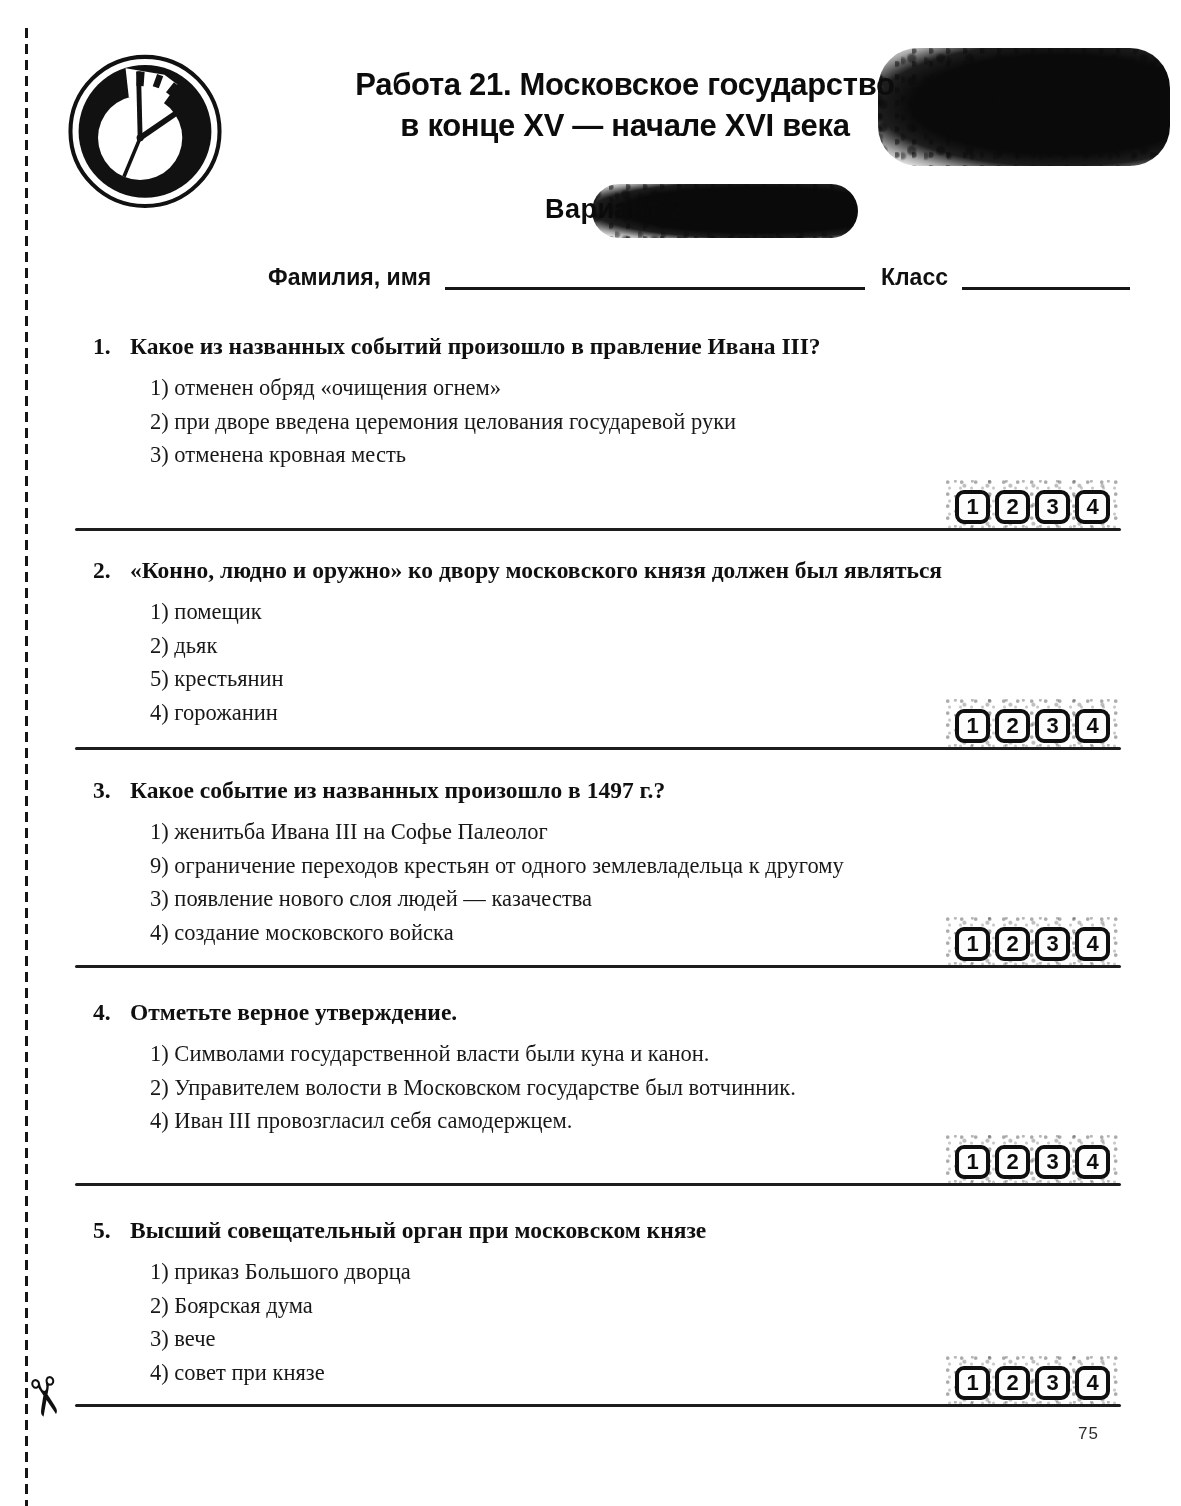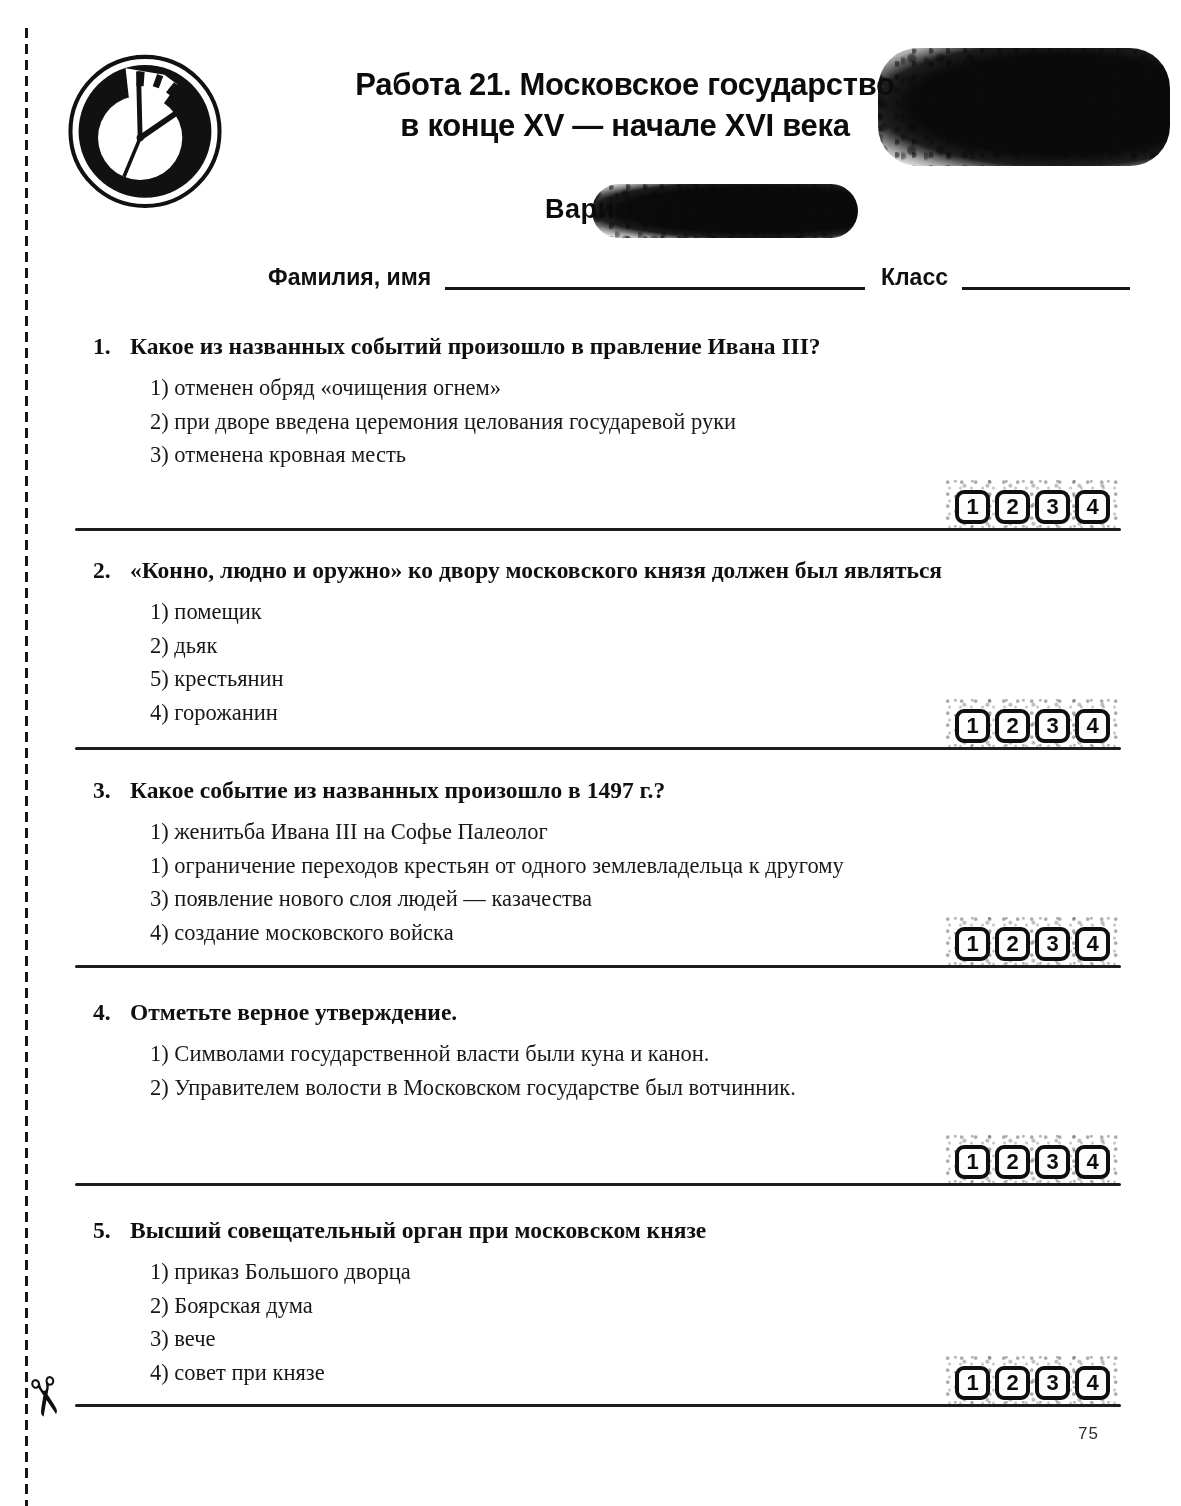--- a/index.html
+++ b/index.html
@@ -167,41 +167,42 @@
     <div class="rule"></div>
   </section>
 
   <section class="question q3">
     <div class="q-head">
       <span class="q-num">3.</span>
       <span class="q-text">Какое событие из названных произошло в 1497 г.?</span>
     </div>
     <ul class="q-options">
       <li>1) женитьба Ивана III на Софье Палеолог</li>
-      <li>1) ограничение переходов крестьян от одного землевладельца к другому</li>
+      <li>9) ограничение переходов крестьян от одного землевладельца к другому</li>
       <li>3) появление нового слоя людей — казачества</li>
       <li>4) создание московского войска</li>
     </ul>
     <div class="answer-wrap">
       <span class="abox">1</span>
       <span class="abox">2</span>
       <span class="abox">3</span>
       <span class="abox">4</span>
     </div>
     <div class="rule"></div>
   </section>
 
   <section class="question q4">
     <div class="q-head">
       <span class="q-num">4.</span>
       <span class="q-text">Отметьте верное утверждение.</span>
     </div>
     <ul class="q-options">
       <li>1) Символами государственной власти были куна и канон.</li>
       <li>2) Управителем волости в Московском государстве был вотчинник.</li>
+      <li>4) Иван III провозгласил себя самодержцем.</li>
     </ul>
     <div class="answer-wrap">
       <span class="abox">1</span>
       <span class="abox">2</span>
       <span class="abox">3</span>
       <span class="abox">4</span>
     </div>
     <div class="rule"></div>
   </section>
 

